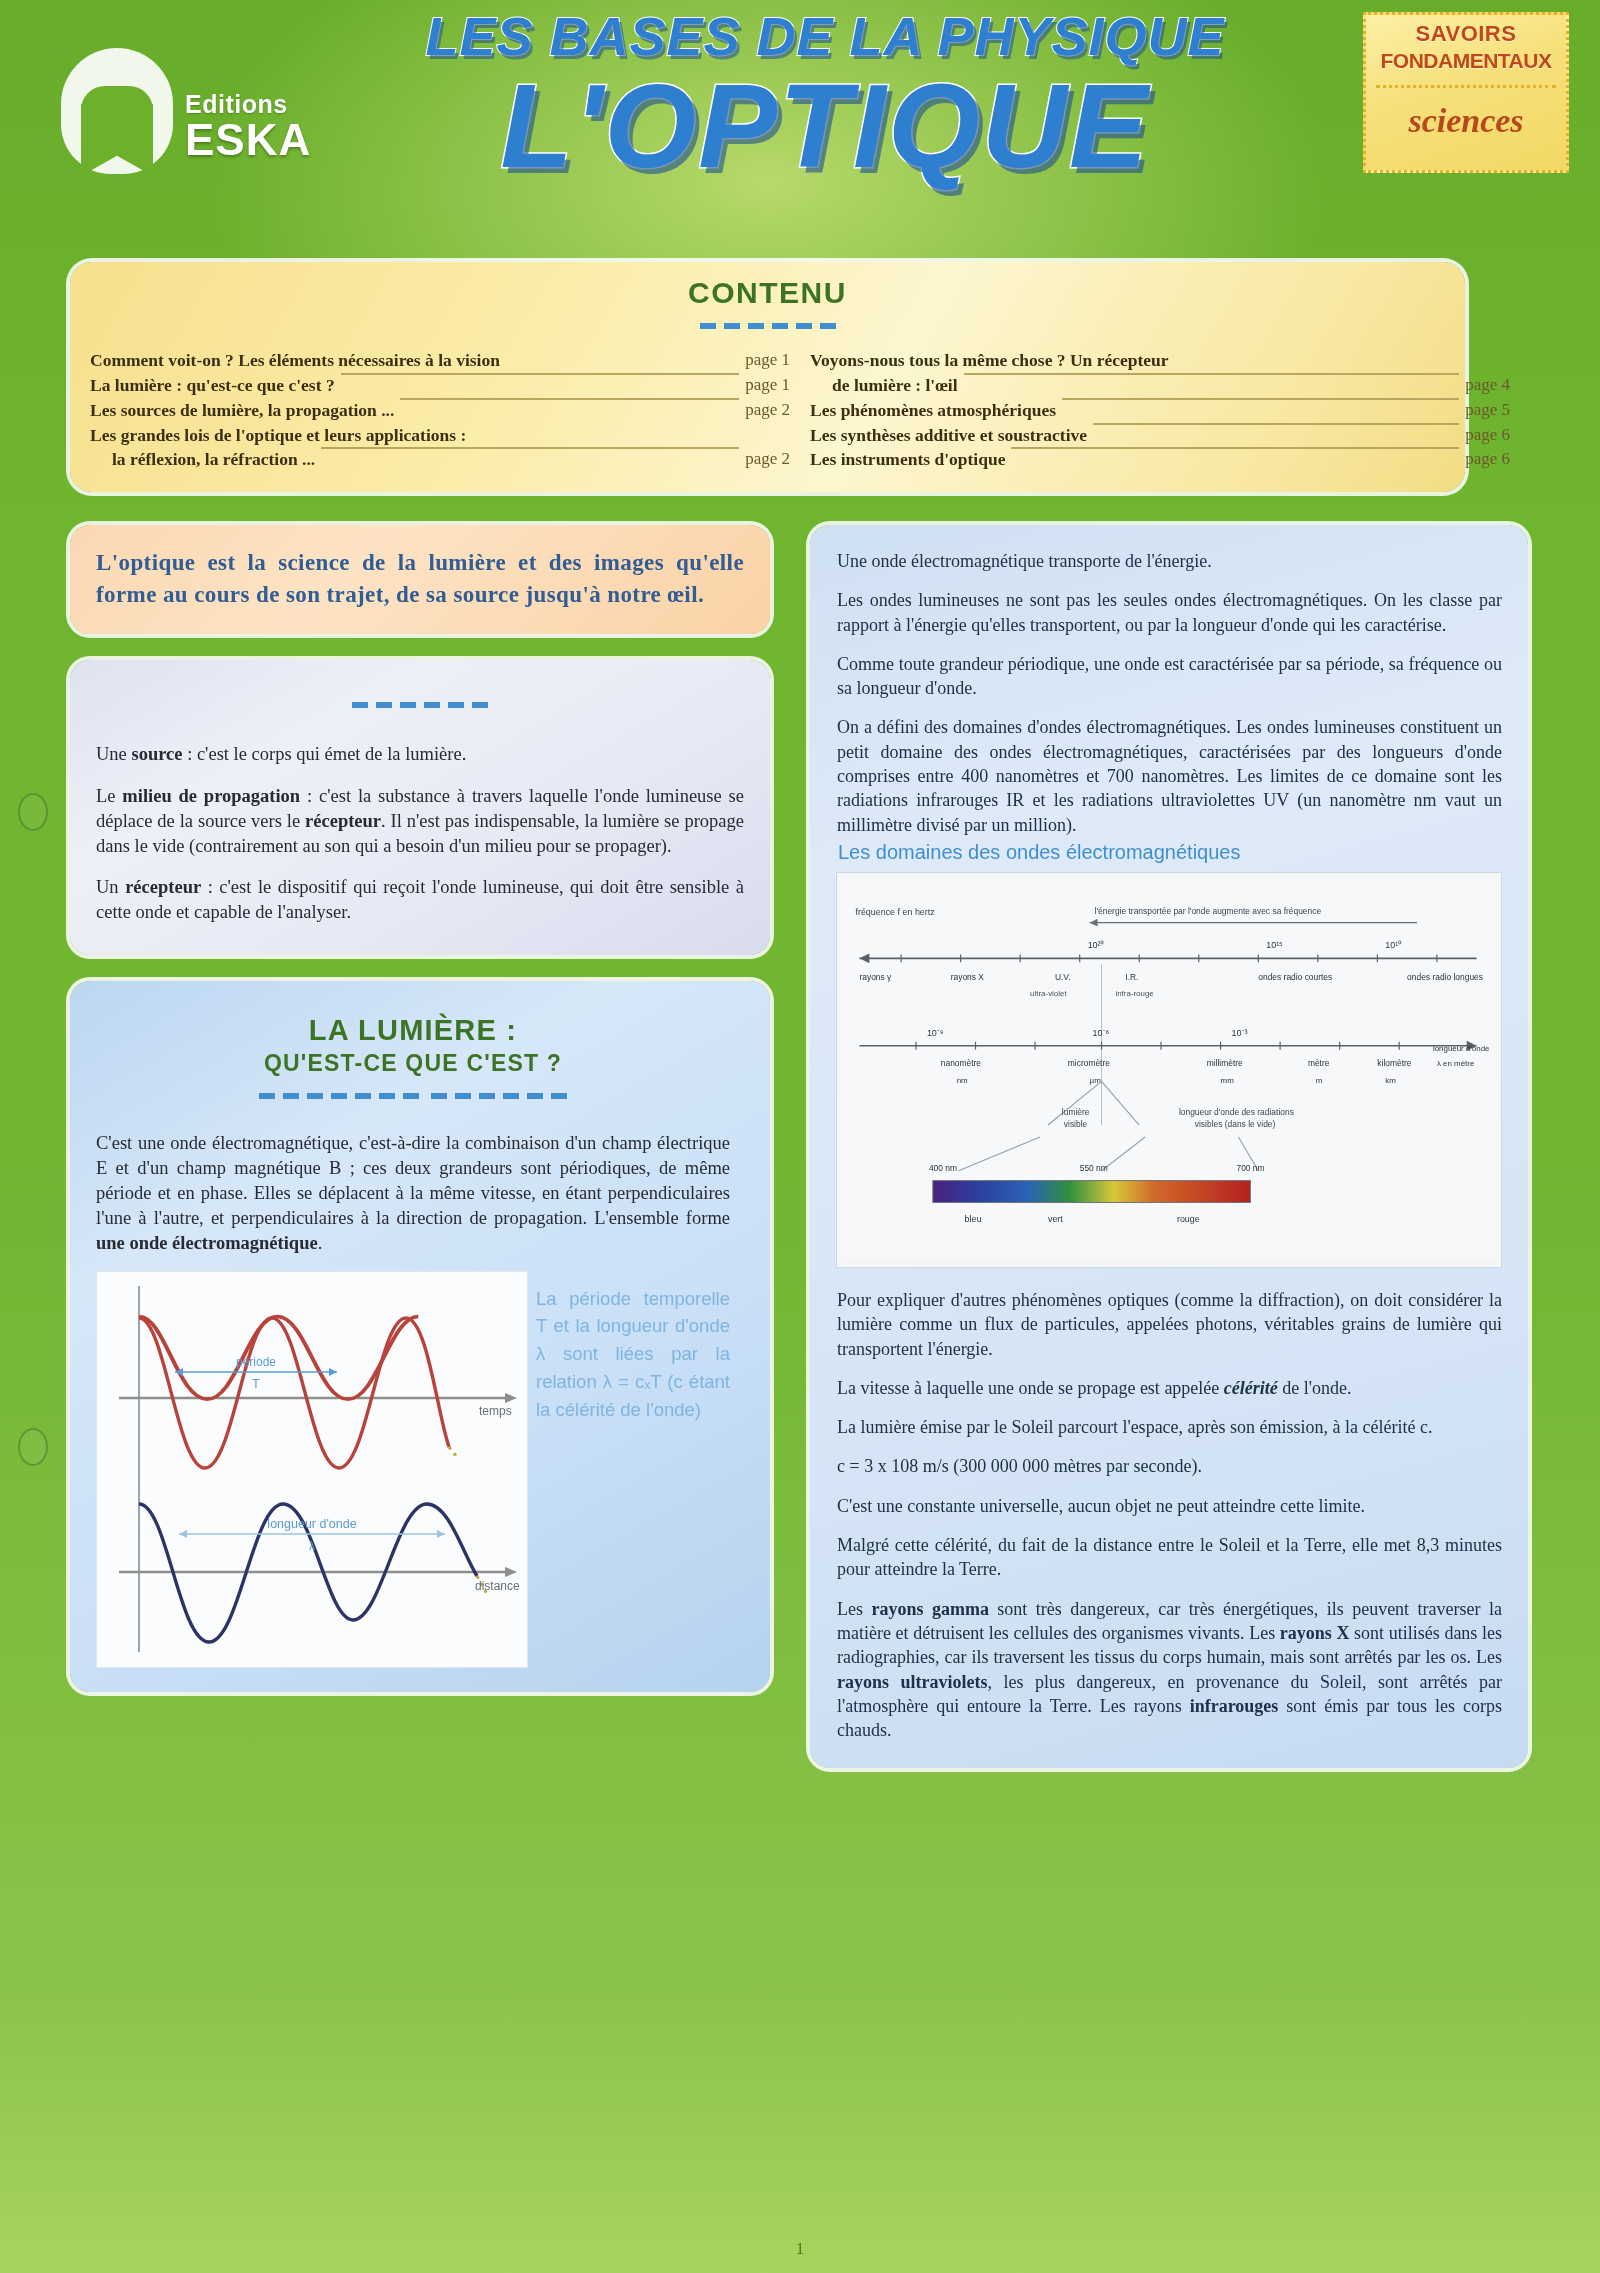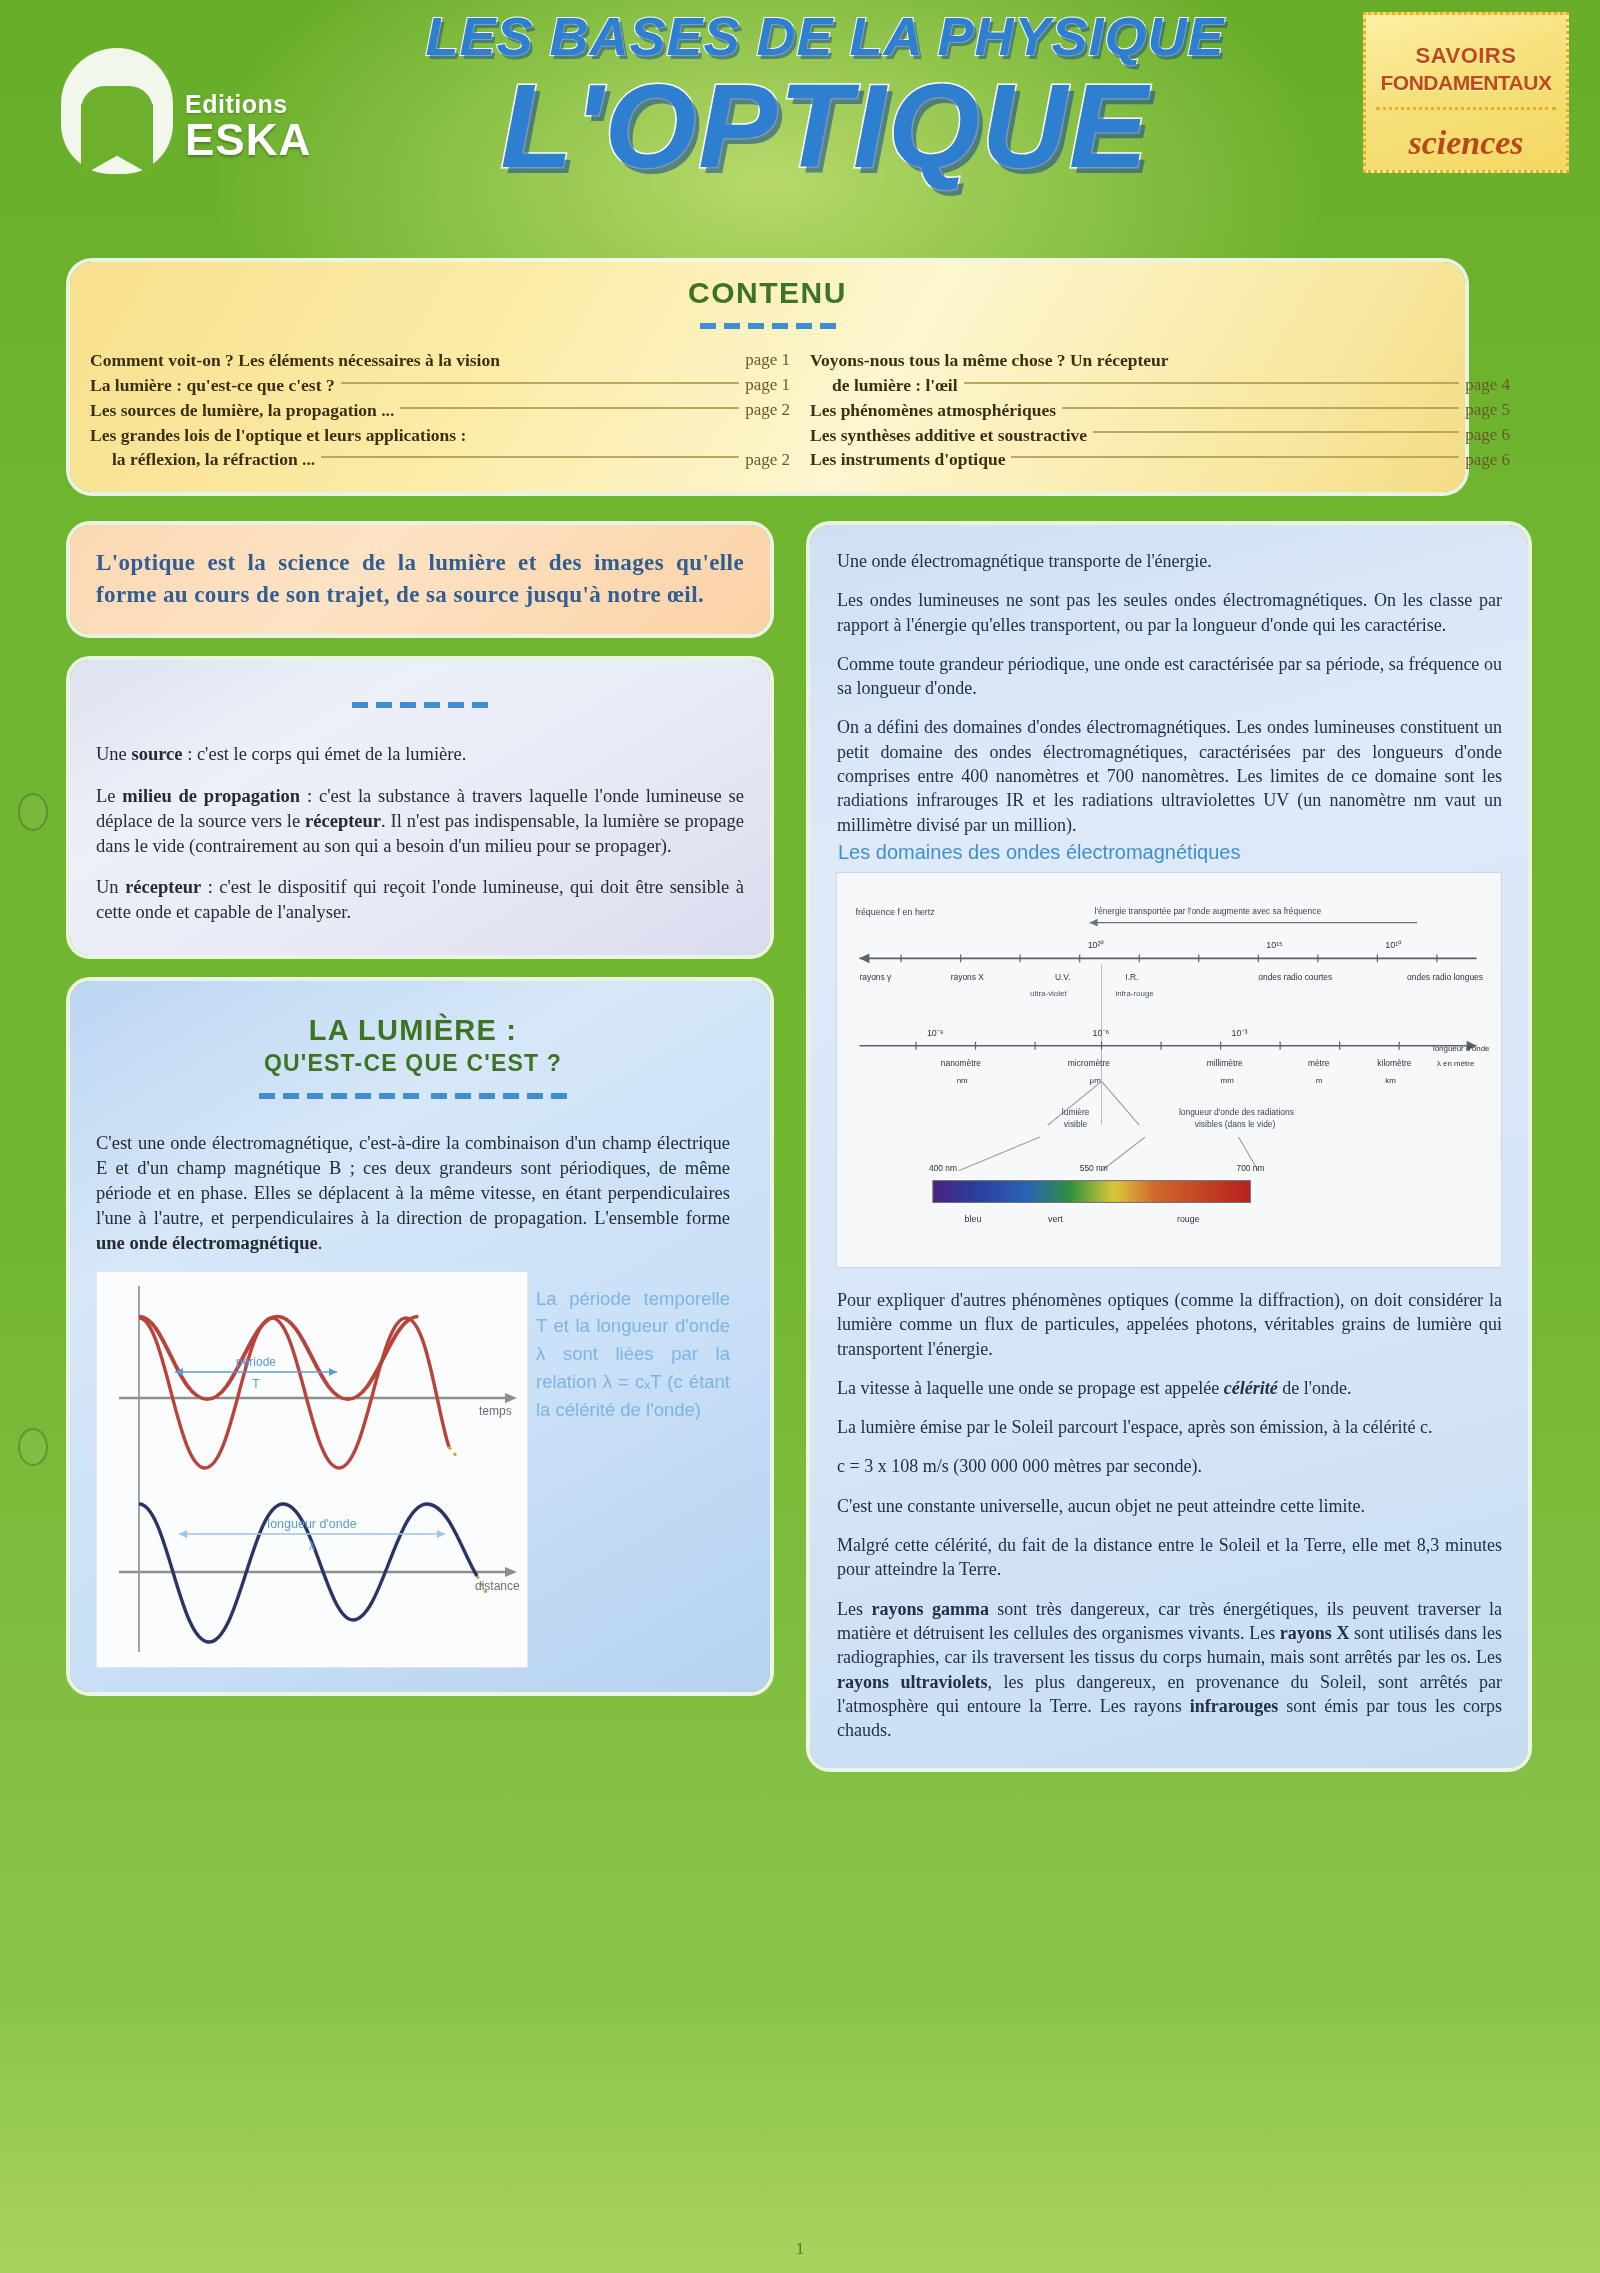--- a/index.html
+++ b/index.html
@@ -51,21 +51,21 @@
     -webkit-text-stroke:3px #ffffff;paint-order:stroke fill;
     text-shadow:5px 6px 0 rgba(30,80,140,.6);
     line-height:1.0;margin:2px 0 0 0;
   }
   .badge{
     position:absolute;left:1363px;top:12px;width:200px;height:155px;
     background:linear-gradient(160deg,#fdf0a6 0%,#f6e07a 45%,#f3d864 100%);
     border:3px dotted #e4b02a;text-align:center;overflow:hidden;
   }
   .badge .l1{font-family:"Liberation Sans",sans-serif;font-weight:bold;font-size:22px;color:#c0491b;
-    letter-spacing:.5px;margin-top:28px;text-shadow:0 1px 0 rgba(255,255,255,.6);}
+    letter-spacing:.5px;margin-top:6px;text-shadow:0 1px 0 rgba(255,255,255,.6);}
   .badge .l2{font-family:"Liberation Sans",sans-serif;font-weight:bold;font-size:21px;color:#c0491b;
     letter-spacing:-.5px;margin-top:2px;text-shadow:0 1px 0 rgba(255,255,255,.6);}
   .badge .dots{border-top:3px dotted #e4b02a;margin:12px 10px 0 10px;}
   .badge .l3{font-family:"Liberation Serif",serif;font-weight:bold;font-style:italic;font-size:34px;
     color:#b8471c;margin-top:14px;}
   
   .hole{position:absolute;width:26px;height:34px;border:2px solid rgba(60,100,30,.45);
     border-radius:50%;background:rgba(255,255,255,.05);left:18px;}
   
   .contenu{
@@ -76,21 +76,21 @@
   }
   .contenu h2{
     margin:0;padding-top:14px;text-align:center;
     font-family:"Liberation Sans",sans-serif;font-weight:bold;font-size:30px;
     color:#3d7324;letter-spacing:1.5px;
   }
   .dashrule{text-align:center;margin-top:5px;}
   .dashrule span{display:inline-block;width:16px;height:6px;background:#3f8fd0;margin:0 4px;}
   .toc{position:absolute;left:20px;top:86px;width:1420px;display:flex;gap:20px;}
   .toccol{flex:1;}
-  .tocrow{display:flex;align-items:center;font-size:17.5px;font-weight:bold;color:#3a2f12;
+  .tocrow{display:flex;align-items:flex-start;font-size:17.5px;font-weight:bold;color:#3a2f12;
     line-height:1.42;white-space:nowrap;}
   .tocrow .txt{}
   .tocrow .lead{flex:1;border-bottom:2px solid #b9a75f;margin:0 6px 5px 6px;min-width:10px;}
   .tocrow .pg{font-size:17px;font-weight:normal;color:#6a5a2a;}
   .tocrow.cont{padding-left:22px;}
   .tocrow.nolead .lead{border-bottom:none;}
   
   .colL{position:absolute;left:70px;top:525px;width:700px;}
   .colR{position:absolute;left:810px;top:525px;width:718px;}
   .card{border-radius:20px;box-shadow:0 0 0 4px rgba(255,255,255,.85);margin-bottom:26px;}

